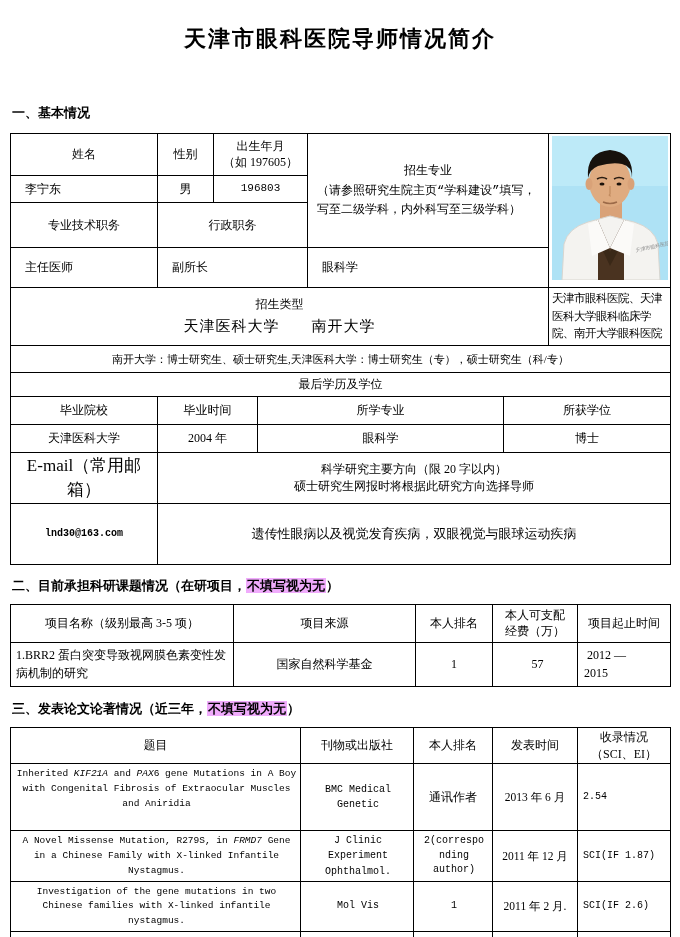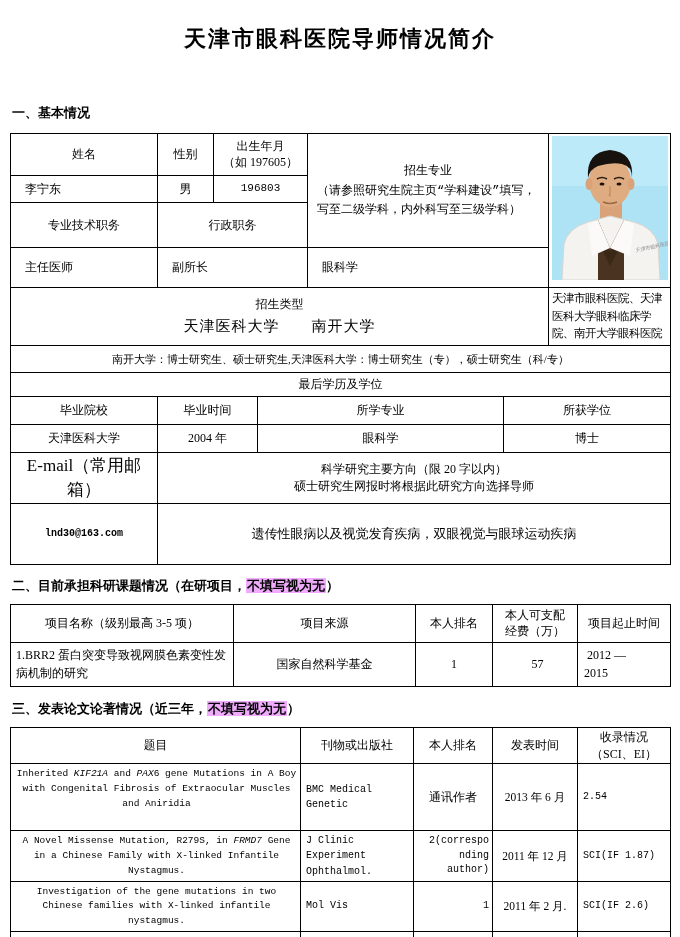--- a/index.html
+++ b/index.html
@@ -32,22 +32,22 @@
   .note{text-align:left;padding:2px 6px 0 6px;font-size:12px;line-height:1.6;}
   .majtitle{text-align:center;padding-top:2px;}
   .detailrow{font-size:11px;}
   .photo-cell{padding:2px;vertical-align:top;}
   .caption{font-size:11.5px;line-height:1.55;text-align:left;padding:2px 3px;}
   .caption-sm{letter-spacing:-0.5px;font-family:Liberation Mono, monospace;}
   .ptitle{
     font-size:9.5px;text-align:center;vertical-align:top;
     padding:3px 2px 2px 4px;line-height:1.55;
   }
-  .journal{font-size:10px;text-align:left;padding-left:5px;line-height:1.55;}
-  .ranksm{font-size:10px;text-align:right;padding-left:5px;line-height:1.45;}
+  .journal{font-size:10px;text-align:center;padding-left:5px;line-height:1.55;}
+  .ranksm{font-size:10px;text-align:center;padding-left:5px;line-height:1.45;}
   .idx{font-size:10px;text-align:left;padding-left:5px;}
   .date{font-size:11.5px;}
   .projtitle{text-align:left;padding:2px 4px 2px 5px;line-height:1.5;}
   .range{text-align:left;padding-left:6px;line-height:1.5;}
   
   .t1r1{height:41px}.t1r2{height:27px}.t1r3{height:44px}.t1r4{height:39px}
   .t1r5{height:56px}.t1r6{height:27px}.t1r7{height:24px}.t1r8{height:28px}
   .t1r9{height:28px}.t1r10{height:37px}.t1r11{height:61px}
   .t2r1{height:38px}.t2r2{height:44px}
   .t3r1{height:35px}.t3r2{height:67px}.t3r3{height:50px}.t3r4{height:50px}.t3r5{height:13px}

